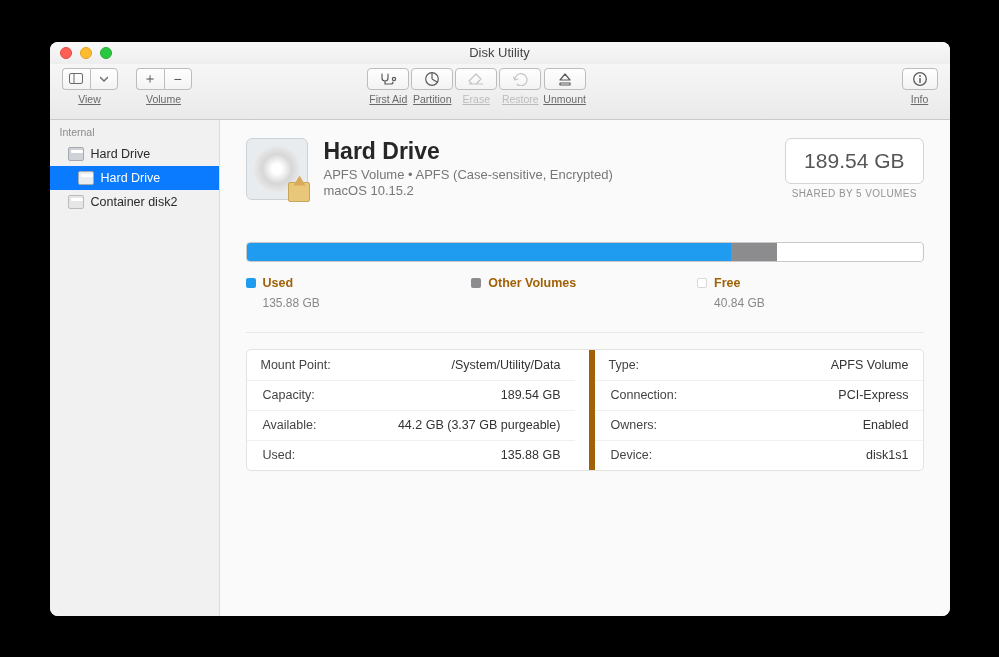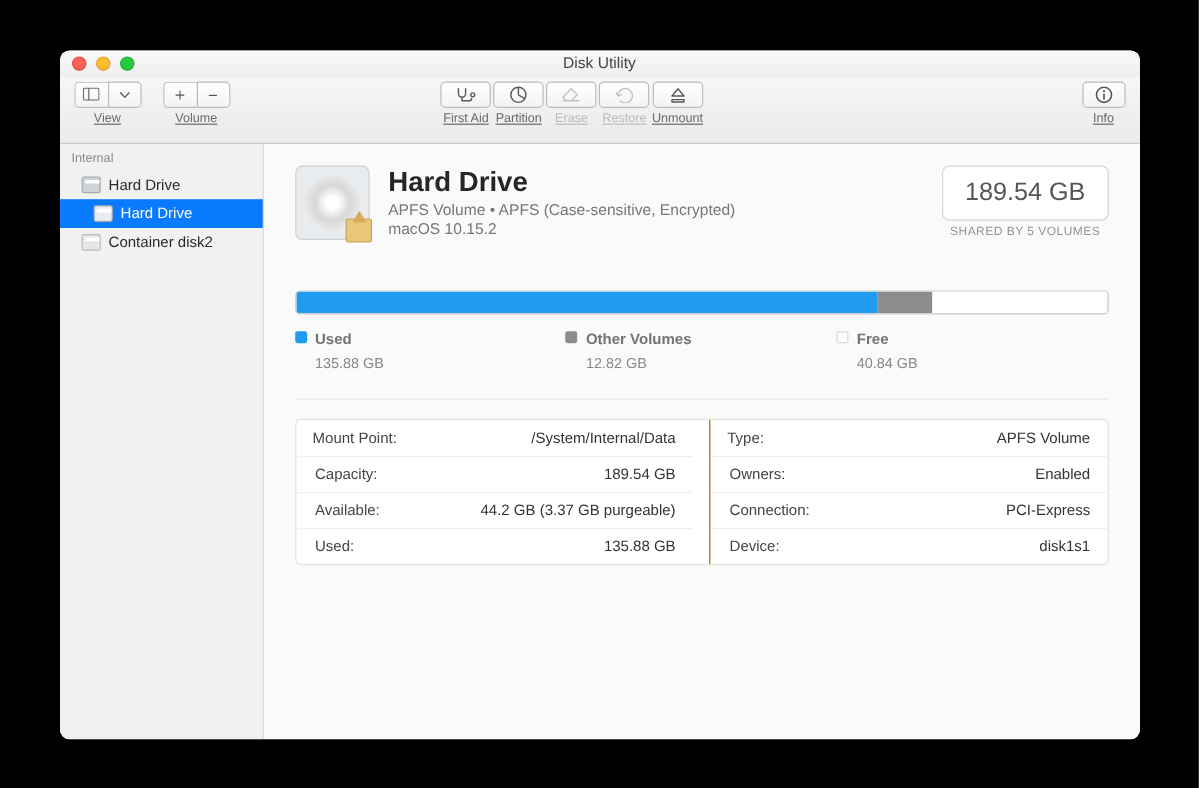--- a/index.html
+++ b/index.html
@@ -96,31 +96,31 @@
   .cap-box .box{border:1px solid #d4d4d4;border-radius:6px;padding:10px 18px;font-size:21px;color:#565656;background:#fff;}
   .cap-box .shared{font-size:10px;letter-spacing:.4px;color:#939393;margin-top:4px;}
 
   .usage { margin-top: 42px; }
   .bar { height: 20px; border-radius:4px; overflow:hidden; display:flex; border:1px solid #c8c8c8;}
   .bar-used{background:#1f9cf0;}
   .bar-other{background:#8c8c8f;}
   .bar-free{background:#fff;}
   .legend{display:flex;margin-top:14px;gap:0;}
   .leg-col{width:33.3%;}
-  .leg-head{font-size:12.5px; font-weight:600; color:#737373; display:flex; gap:7px;}
+  .leg-head{font-size:12.5px; font-weight:600; color:#a16207; display:flex; align-items:center; gap:7px;}
   .sw{width:10px;height:10px;border-radius:2px;}
   .sw.used{background:#1f9cf0;}
   .sw.other{background:#8c8c8f;}
   .sw.free{background:#fff;border:1px solid #d8d8d8;}
   .leg-val{font-size:12px;color:#888;margin-top:6px;margin-left:17px;}
 
   hr.sep{border:none;border-top:1px solid #e7e7e7;margin:22px 0 16px;}
   .details{display:flex;gap:14px;border:1px solid #e3e3e3;border-radius:5px;background:#fff;}
   .col{flex:1;padding:0 0;}
-  .col + .col{border-left:1px solid #a16207;}
+  .col + .col{border-left:6px solid #a16207;}
   .row{display:flex;justify-content:space-between;align-items:center;height:30px;padding:0 14px;font-size:12.5px;}
   .row + .row{border-top:1px solid #f0f0f0;padding-left:16px;}
   .row .k{color:#444;}
   .row .v{color:#333;text-align:right;}
   svg{display:block;}
 </style>
 </head>
 <body>
 
 <div class="window">
@@ -267,67 +267,66 @@
                 <span class="sw used"></span>
                 <span>Used</span>
               </div>
             <div class="leg-val">135.88 GB</div>
           </div>
           <div class="leg-col">
             <div class="leg-head">
                 <span class="sw other"></span>
                 <span>Other Volumes</span>
               </div>
-            <div class="leg-val">12.82 GB</div>
           </div>
           <div class="leg-col">
             <div class="leg-head">
                 <span class="sw free"></span>
                 <span>Free</span>
               </div>
             <div class="leg-val">40.84 GB</div>
           </div>
         </div>
       </div>
 
       <hr class="sep">
 
       <div class="details">
         <div class="col">
           <div class="row">
               <span class="k">Mount Point:</span>
-              <span class="v">/System/Internal/Data</span>
+              <span class="v">/System/Utility/Data</span>
             </div>
           <div class="row">
               <span class="k">Capacity:</span>
               <span class="v">189.54 GB</span>
             </div>
           <div class="row">
               <span class="k">Available:</span>
               <span class="v">44.2 GB (3.37 GB purgeable)</span>
             </div>
           <div class="row">
               <span class="k">Used:</span>
               <span class="v">135.88 GB</span>
             </div>
         </div>
         <div class="col">
           <div class="row">
               <span class="k">Type:</span>
               <span class="v">APFS Volume</span>
             </div>
           <div class="row">
+              <span class="k">Connection:</span>
+              <span class="v">PCI-Express</span>
+            </div>
+          <div class="row">
               <span class="k">Owners:</span>
               <span class="v">Enabled</span>
             </div>
           <div class="row">
-              <span class="k">Connection:</span>
-              <span class="v">PCI-Express</span>
-            </div>
-          <div class="row">
               <span class="k">Device:</span>
               <span class="v">disk1s1</span>
             </div>
         </div>
       </div>
     </div>
   </div>
 </div>
 
 </body></html>

